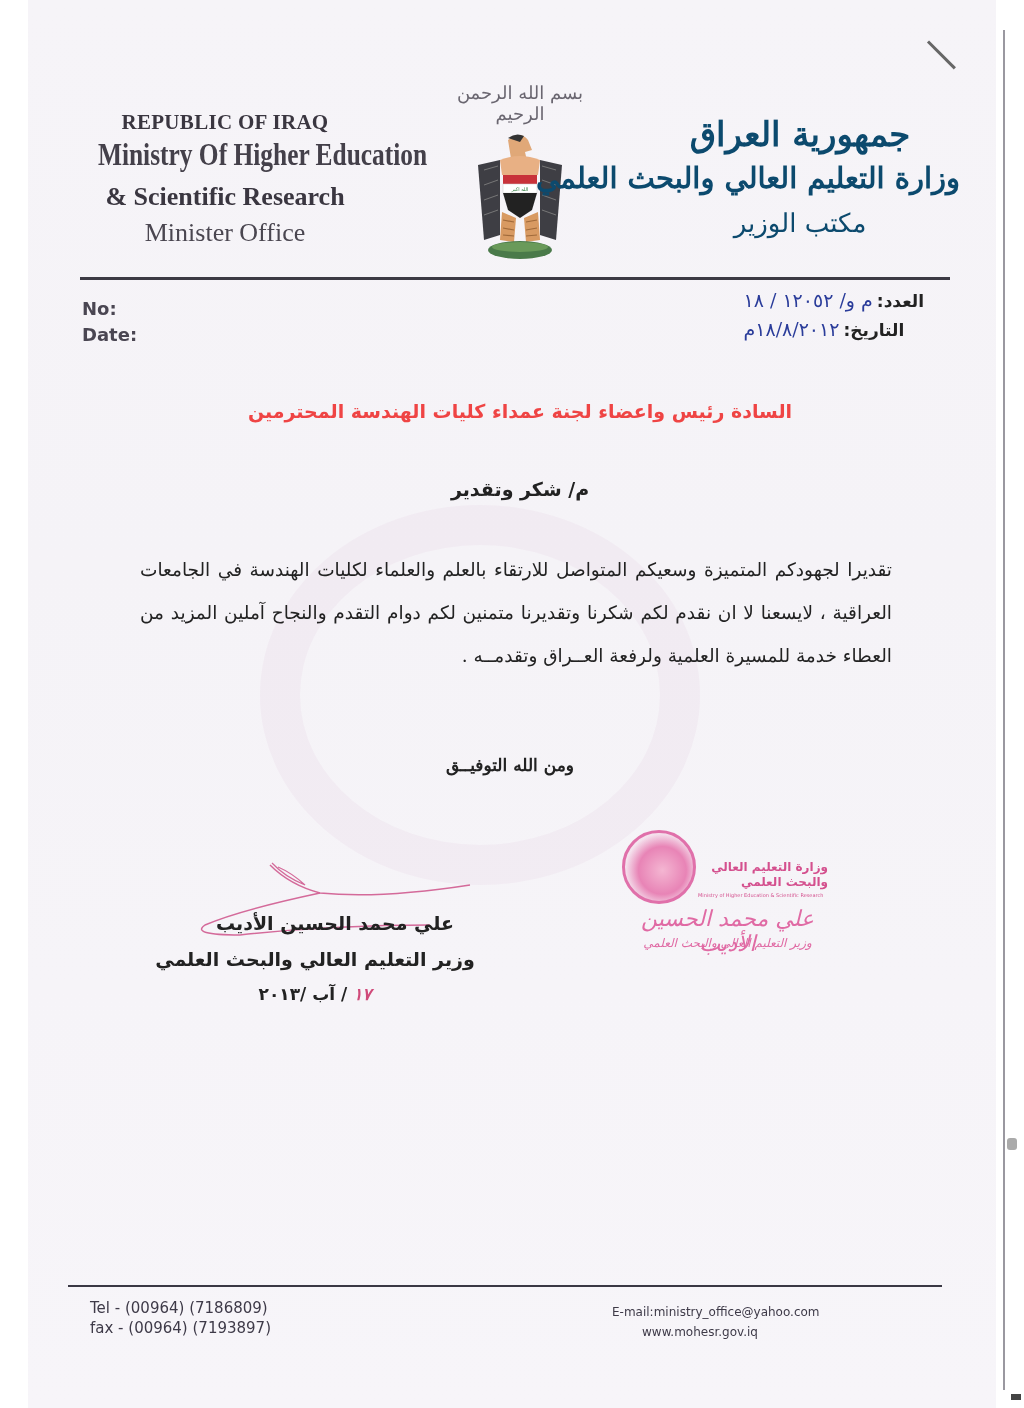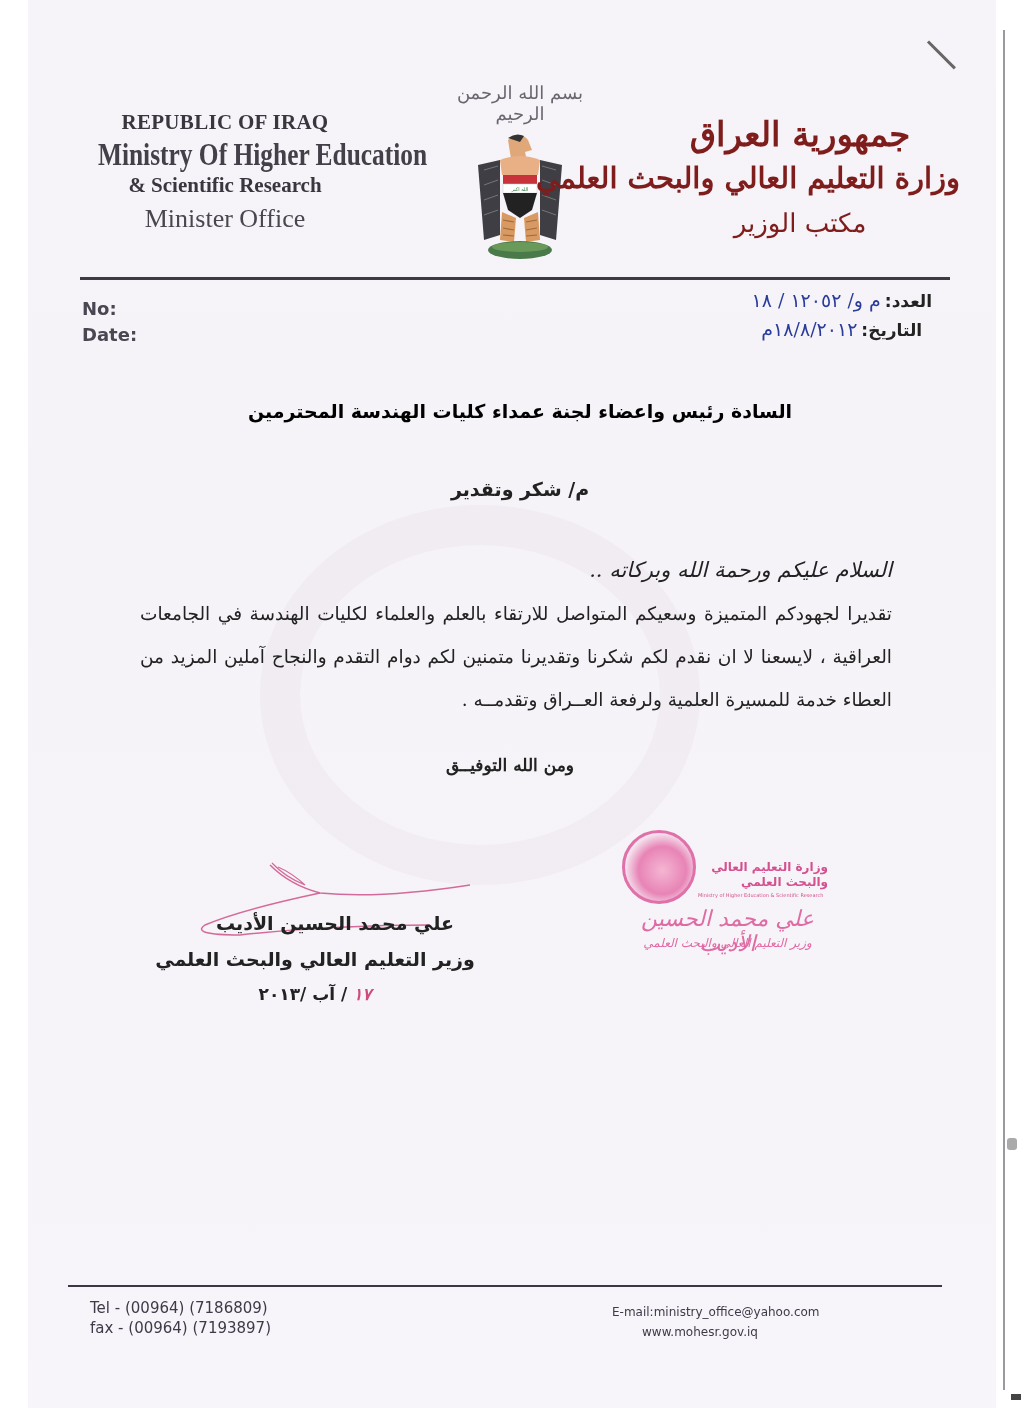--- a/index.html
+++ b/index.html
@@ -21,40 +21,40 @@
       position: absolute; left: 928px; top: 40px; width: 38px; height: 3px;
       background: #666; transform: rotate(45deg); transform-origin: left center;
     }
     .scan-dot { position: absolute; left: 1007px; top: 1138px; width: 10px; height: 12px; background: #aaa; border-radius: 3px; }
     .scan-dot2 { position: absolute; left: 1011px; top: 1394px; width: 10px; height: 6px; background: #444; }
 
     
     .hdr-en { position: absolute; left: 70px; top: 110px; width: 310px; text-align: center; color: #3a3640; font-family: "Liberation Serif", serif; }
     .hdr-en .l1 { font-size: 21px; font-weight: bold; letter-spacing: 0.3px; }
     .hdr-en .l2 { font-size: 31px; margin-top: 2px; transform: scaleX(0.82); transform-origin: center; white-space: nowrap; font-weight: bold; color: #44404a; }
-    .hdr-en .l3 { font-size: 21px; font-weight: bold; margin-top: 0; }
+    .hdr-en .l3 { font-size: 26px; font-weight: bold; margin-top: 9px; }
     .hdr-en .l4 { font-size: 26px; margin-top: 6px; color: #4a4650; }
 
     
     .basmala { position: absolute; left: 430px; top: 82px; width: 180px; text-align: center; font-size: 18px; color: #6a6670; font-family: "DejaVu Serif", serif; direction: rtl; }
     .emblem { position: absolute; left: 470px; top: 130px; width: 100px; height: 135px; }
 
     
-    .hdr-ar { position: absolute; left: 640px; top: 112px; width: 320px; text-align: center; direction: rtl; color: #7f1d1d; font-family: "DejaVu Serif", serif; }
+    .hdr-ar { position: absolute; left: 640px; top: 112px; width: 320px; text-align: center; direction: rtl; color: #0c4a6e; font-family: "DejaVu Serif", serif; }
     .hdr-ar .a1 { font-size: 34px; font-weight: bold; line-height: 44px; }
     .hdr-ar .a2 { font-size: 29px; font-weight: bold; line-height: 44px; white-space: nowrap; }
     .hdr-ar .a3 { font-size: 26px; line-height: 46px; }
 
     .hrule { position: absolute; left: 80px; top: 277px; width: 870px; height: 3px; background: #3c3a44; }
 
     .ref-en { position: absolute; left: 82px; top: 296px; font-family: "DejaVu Sans", sans-serif; font-weight: bold; color: #4a4652; font-size: 18px; line-height: 26px; }
-    .ref-ar { position: absolute; right: 92px; top: 286px; direction: rtl; text-align: center; font-size: 17px; line-height: 28px; color: #222; font-weight: bold; }
+    .ref-ar { position: absolute; right: 100px; top: 286px; direction: rtl; text-align: left; font-size: 17px; line-height: 28px; color: #222; font-weight: bold; }
     .ref-ar .val { color: #2a3c9a; font-weight: normal; font-family: "DejaVu Serif", serif; font-size: 19px; margin-right: 4px; }
 
-    .addressee { position: absolute; left: 200px; top: 400px; width: 640px; text-align: center; direction: rtl; font-size: 19px; font-weight: bold; color: #000000; }
+    .addressee { position: absolute; left: 200px; top: 400px; width: 640px; text-align: center; direction: rtl; font-size: 19px; font-weight: bold; color: #ef4444; }
     .subject { position: absolute; left: 380px; top: 478px; width: 280px; text-align: center; direction: rtl; font-size: 19px; font-weight: bold; color: #222; }
     .subject .u { text-underline-offset: 6px; }
 
     .watermark {
       position: absolute; left: 260px; top: 505px; width: 440px; height: 380px; border-radius: 50%;
       border: 40px solid rgba(226, 200, 222, 0.18); box-sizing: border-box;
     }
 
     .body-text { position: absolute; left: 140px; top: 548px; width: 752px; direction: rtl; text-align: right; color: #222; font-family: "DejaVu Serif", serif; }
     .greeting { font-size: 21px; line-height: 44px; font-style: italic; }
@@ -148,21 +148,20 @@
 
 <div class="watermark"></div>
 
 <div class="addressee">السادة رئيس واعضاء لجنة عمداء كليات الهندسة المحترمين</div>
 <div class="subject">
   <span>م/</span>
   <span class="u">شكر وتقدير</span>
 </div>
 
 <div class="body-text">
-  <div class="greeting">السلام عليكم ورحمة الله وبركاته ..</div>
   <div class="para">تقديرا لجهودكم المتميزة وسعيكم المتواصل للارتقاء بالعلم والعلماء لكليات الهندسة في الجامعات العراقية ، لايسعنا لا ان نقدم لكم شكرنا وتقديرنا متمنين لكم دوام التقدم والنجاح آملين المزيد من العطاء خدمة للمسيرة العلمية ولرفعة العــراق وتقدمــه .</div>
 </div>
 
 <div class="closing">ومن الله التوفيــق</div>
 
 <svg class="sig-flourish" viewBox="0 0 300 90">
   <path d="M90 10 Q110 30 140 38 Q200 44 290 30" stroke="#d46a9a" stroke-width="1.5" fill="none"></path>
   <path d="M140 38 Q60 55 25 70 Q10 80 60 80 Q150 70 250 70" stroke="#d46a9a" stroke-width="1.5" fill="none"></path>
   <path d="M92 8 Q105 22 125 30 Q112 18 98 12" stroke="#d46a9a" stroke-width="1.2" fill="none"></path>
 </svg>

